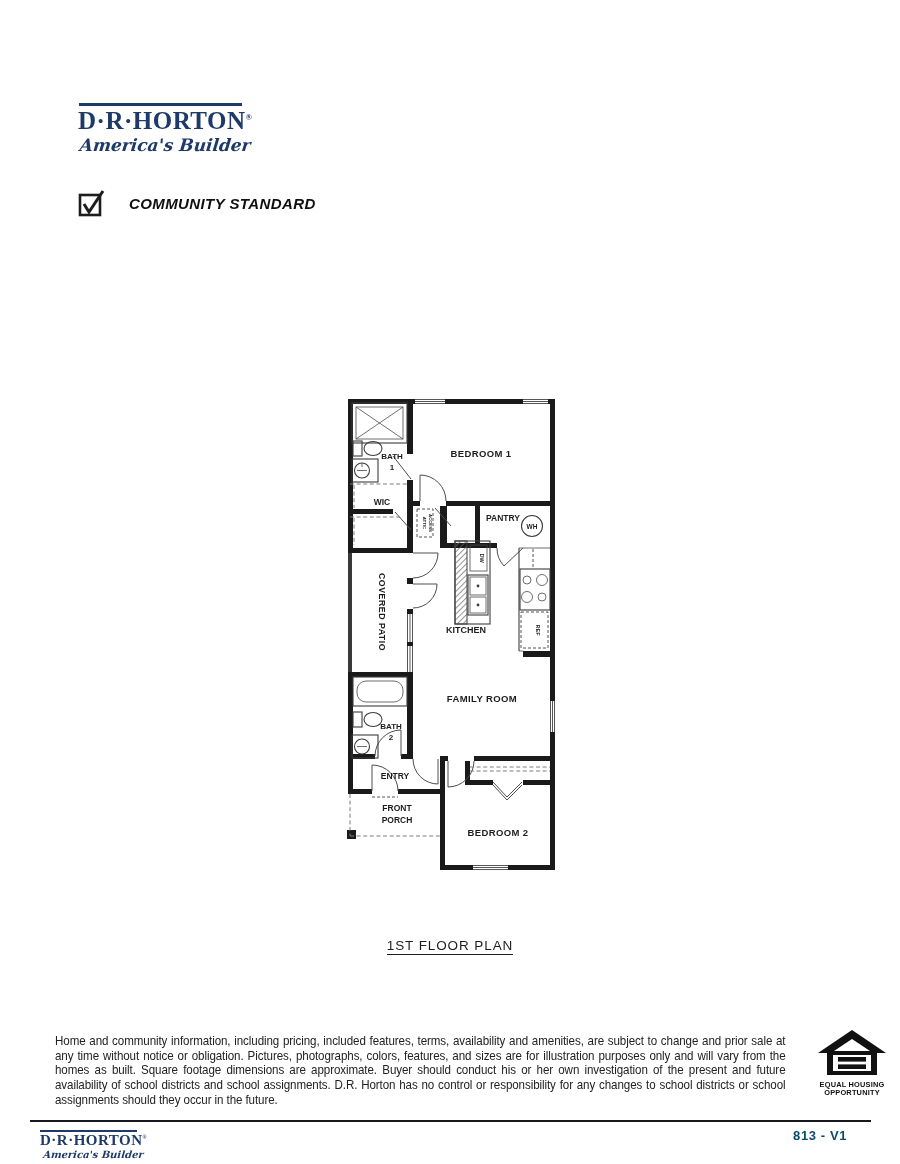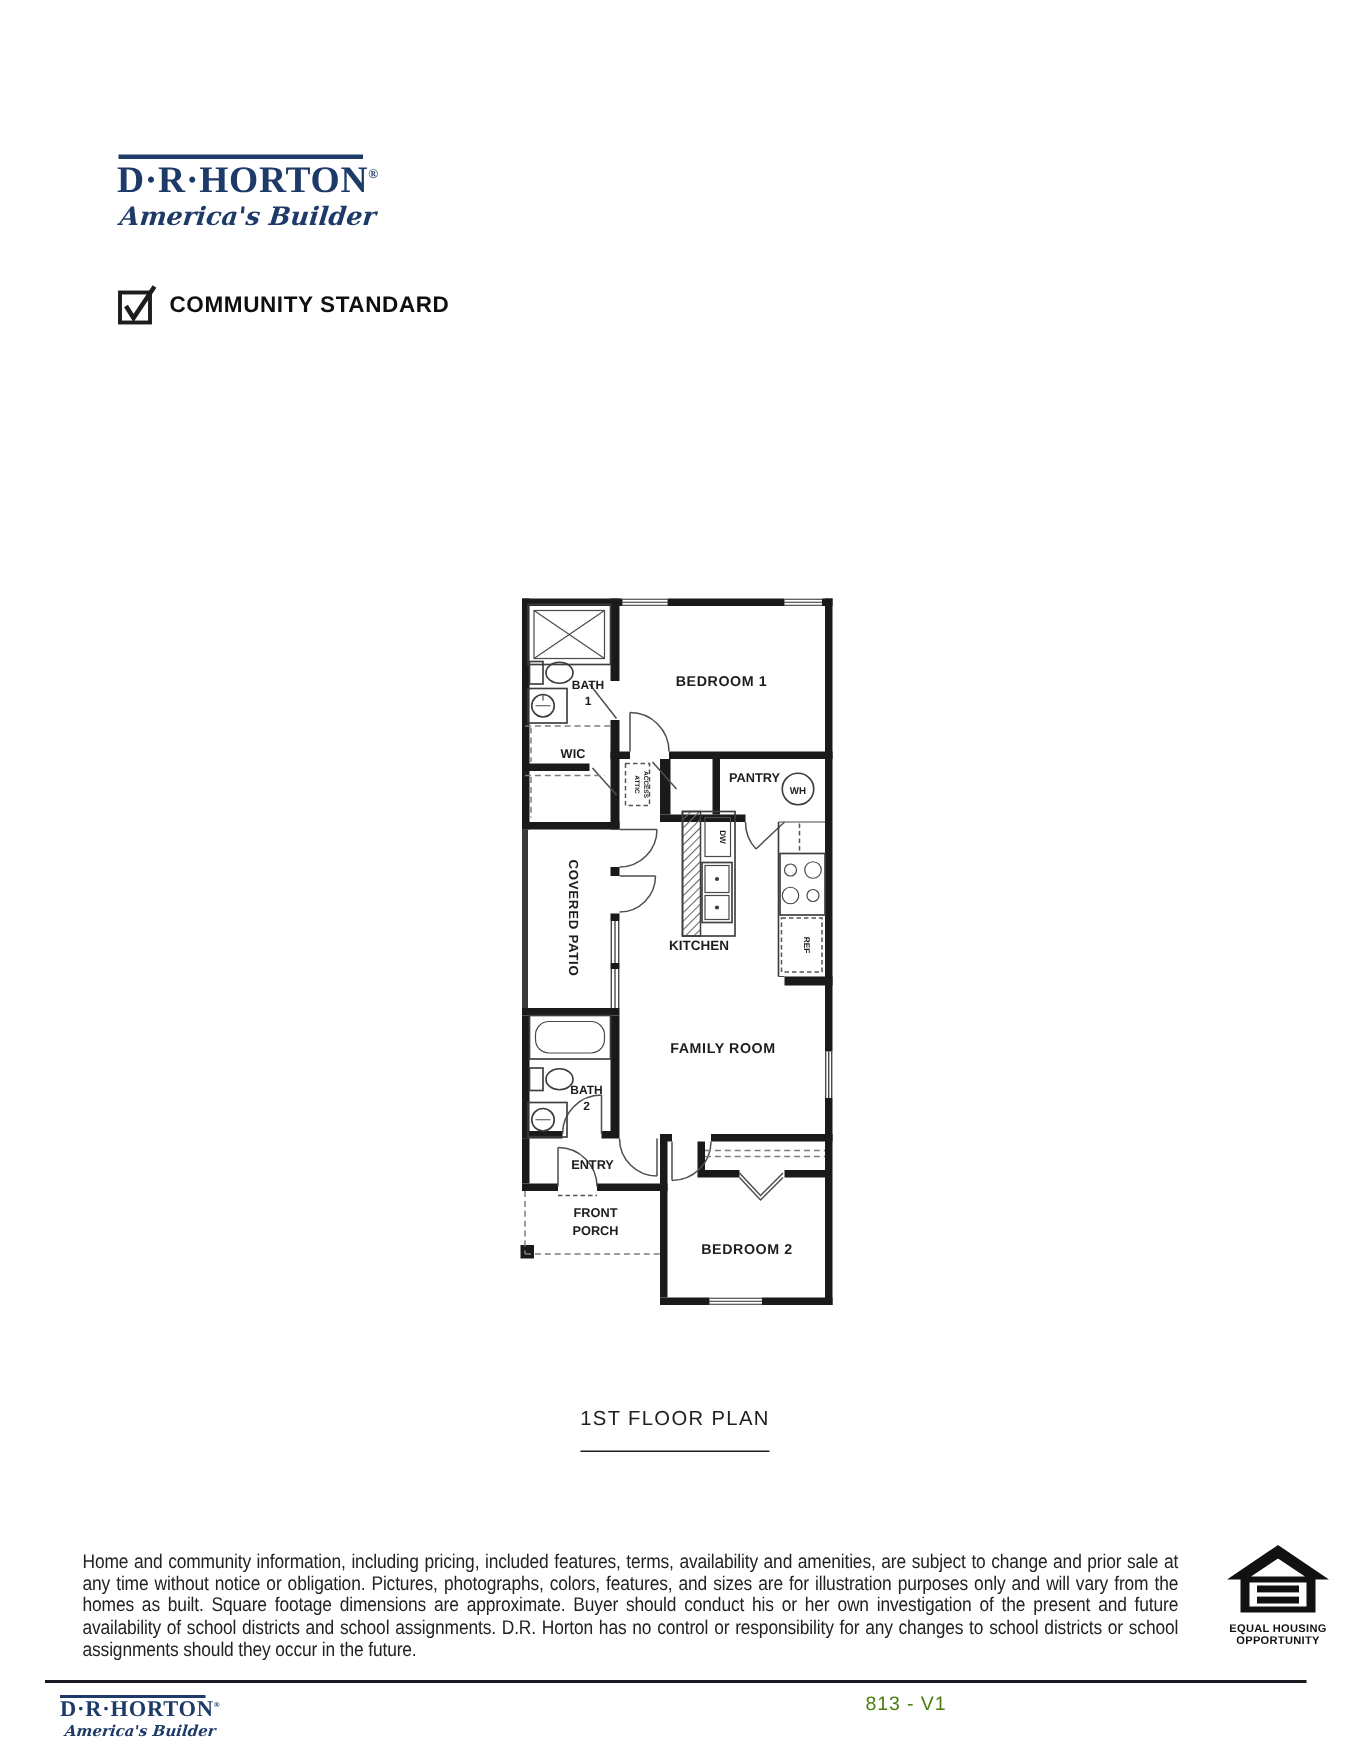--- a/index.html
+++ b/index.html
@@ -13,34 +13,34 @@
   .logo .word sup{font-size:.35em;vertical-align:super;}
   .logo .tagline{font-family:"DejaVu Serif",serif;font-style:italic;font-weight:bold;color:#1e3a68;text-align:center;transform:skewX(-6deg);white-space:nowrap;}
   .logo-main .rule{width:163px;height:3px;margin:0 0 2px 1px;}
   .logo-main .word{font-size:25px;}
   .logo-main .tagline{font-size:17px;margin-top:1px;}
   .logo-small .rule{width:97px;height:2px;margin-bottom:1px;}
   .logo-small .word{font-size:15px;}
   .logo-small .tagline{font-size:10px;}
 
   
-  .badge{display:flex;align-items:center;gap:6px;}
+  .badge{display:flex;align-items:center;gap:22px;font-style:italic;}
   .badge .label{font-size:15px;font-weight:600;letter-spacing:.4px;color:#0f0f0f;}
 
   
   .caption{width:900px;text-align:center;font-size:13.5px;letter-spacing:.9px;color:#1f1f1f;}
-  .caption span{border-bottom:1.5px solid #1f1f1f;padding-bottom:14px;}
+  .caption span{border-bottom:1.5px solid #1f1f1f;padding-bottom:1px;}
 
   
   .disclaimer{width:832px;font-size:13.2px;line-height:14.7px;text-align:justify;color:#222;
               letter-spacing:-.1px;transform:scaleX(.878);transform-origin:top left;}
 
   
   .footer-rule{width:841px;height:2px;background:#17191f;}
-  .footer-right{width:270px;text-align:left;color:#4d7c0f;font-weight:normal;}
+  .footer-right{width:270px;text-align:right;color:#0c4a6e;font-weight:bold;}
   .footer-right .code{font-size:13px;letter-spacing:.6px;}
   .footer-right .site{font-size:15px;letter-spacing:.4px;margin-top:2px;}
 
   
   .eho-text{text-align:center;font-size:7.4px;font-weight:bold;line-height:8px;letter-spacing:.2px;color:#111;width:70px;}
 
   
   svg .wall{fill:#1a1a1a;}
   svg .wall-light{fill:#3a3a3a;}
   svg .fx{fill:none;stroke:#3d3d3d;stroke-width:1.1;}

